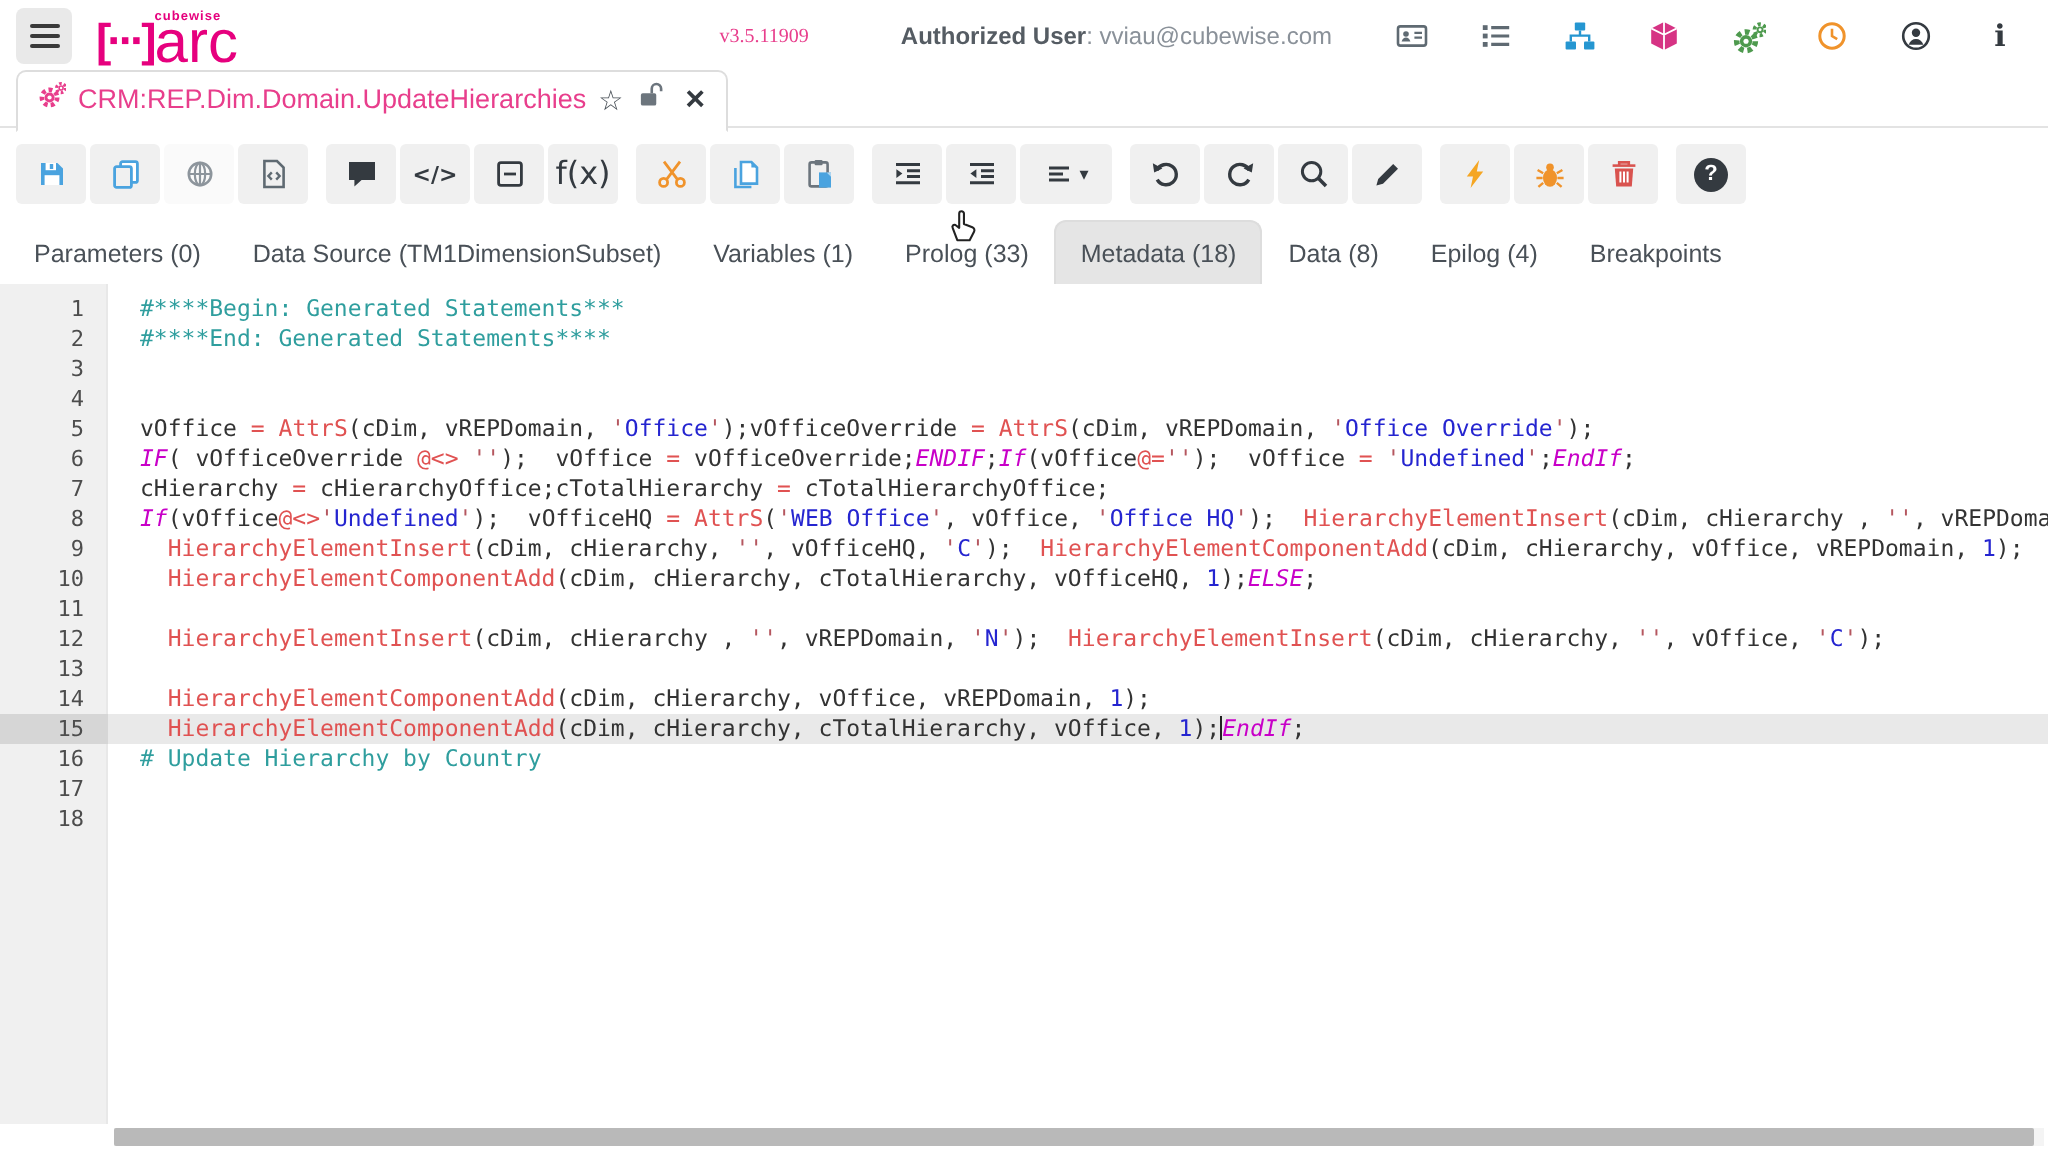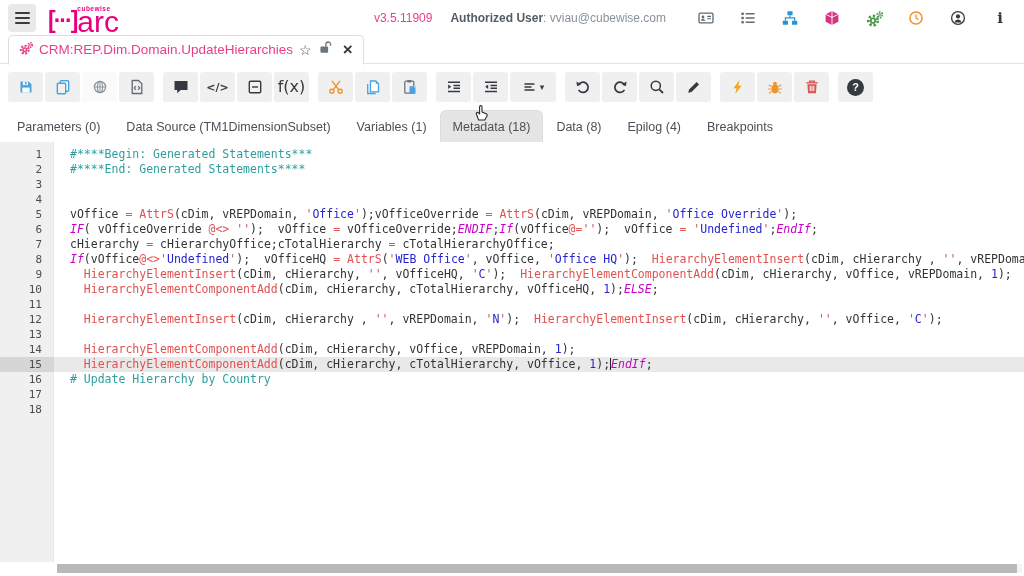--- a/index.html
+++ b/index.html
@@ -10,21 +10,21 @@
   header { height:36px; display:flex; align-items:center; padding:0 14px 0 8px; background:#fff; }
   .menu-btn { width:28px; height:28px; border:none; border-radius:4px; background:#e9e9e9; cursor:pointer;
               display:flex; flex-direction:column; justify-content:center; align-items:center; gap:3px; }
   .menu-btn span { display:block; width:15px; height:2px; background:#3a3a3a; border-radius:1px; }
   .logo { display:flex; align-items:flex-end; margin-left:12px; color:#e6007e; cursor:pointer; }
   .logo .lb { font-size:23px; font-weight:bold; letter-spacing:-2px; line-height:20px; }
   .logo .stack { display:inline-flex; flex-direction:column; line-height:1; margin-left:1px; }
   .logo .cw { font-size:6.5px; font-weight:bold; letter-spacing:.5px; }
   .logo .arc { font-size:30px; font-weight:500; line-height:17px; letter-spacing:0;text-align:right; }
   .spacer { flex:1; }
-  .version { font-size:12px; color:#e83e8c; margin-right:18px; }
+  .version { font-size:10px; color:#e83e8c; margin-right:46px;font-family:Liberation Serif, serif; }
   .auth { font-size:12px; color:#8a9199; margin-right:30px; }
   .auth b { color:#555c63; font-weight:bold; }
   .top-icons { display:flex; align-items:center; gap:22px; }
   .tbi { background:none; border:none; cursor:pointer; display:flex; align-items:center; justify-content:center; width:20px; height:20px; }
 
   
   .tabstrip { height:28px; background:#fff; border-bottom:1px solid #e3e3e3; padding-left:8px; display:flex; align-items:center; }
   .doctab { display:flex; align-items:center; gap:6px; background:#fff; border:1px solid #ddd; border-bottom:1px solid #fff;
             border-radius:5px 5px 0 0; padding:4px 10px 5px 10px; margin-bottom:-1px; cursor:pointer; }
   .dt-title { color:#e83e8c; font-size:13.5px; white-space:nowrap; }
@@ -328,20 +328,23 @@
 
   <div class="subtabs" id="subtabs">
       <div class="stab">
         <span>Parameters (0)</span>
       </div>
       <div class="stab">
         <span>Data Source  (TM1DimensionSubset)</span>
       </div>
       <div class="stab">
         <span>Variables (1)</span>
+      </div>
+      <div class="stab">
+        <span>Prolog (33)</span>
       </div>
       <div class="stab active">
         <span>Metadata (18)</span>
       </div>
       <div class="stab">
         <span>Data (8)</span>
       </div>
       <div class="stab">
         <span>Epilog (4)</span>
       </div>

